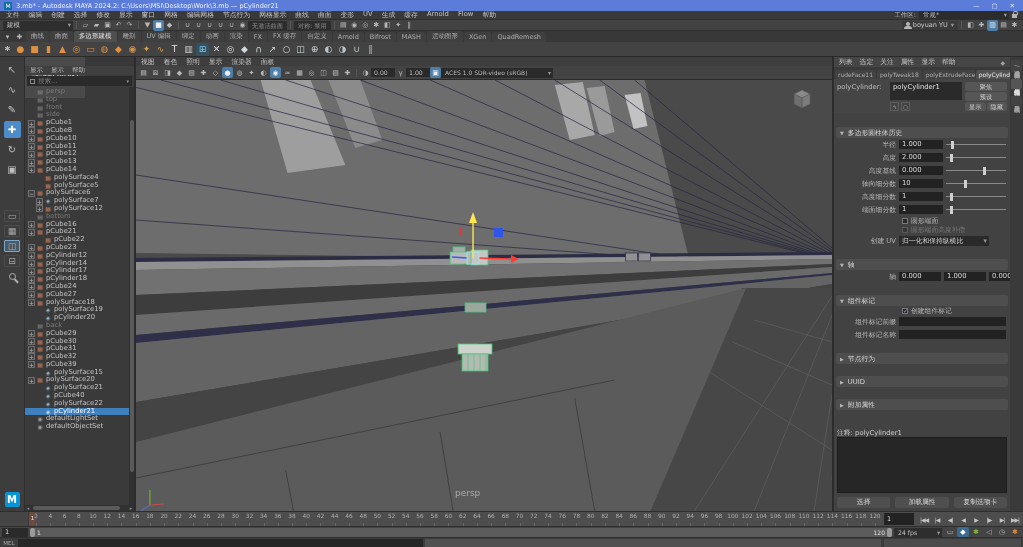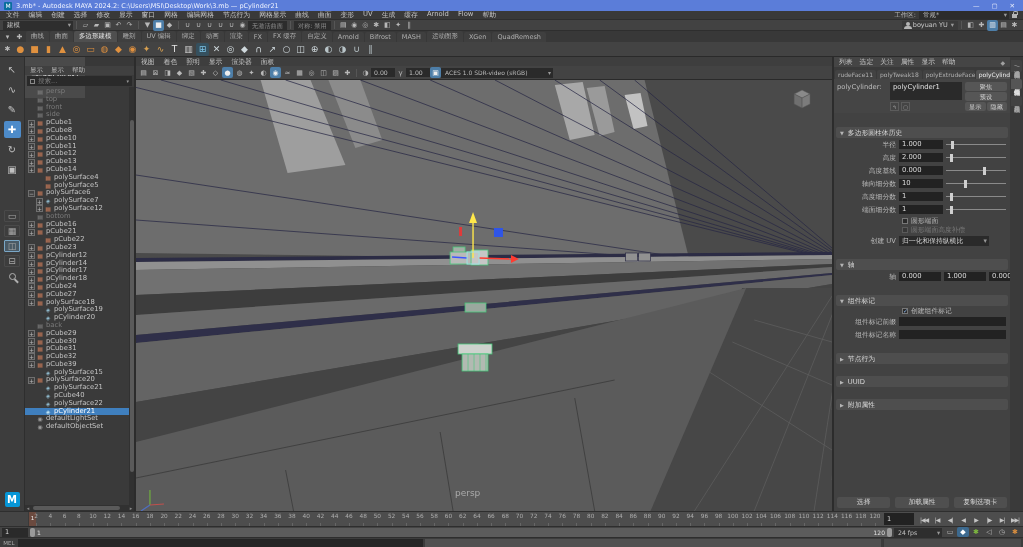--- a/index.html
+++ b/index.html
@@ -858,20 +858,24 @@
             <div class="attr-row">
               <span class="attr-label">组件标记名称</span>
               <span class="tag-field"></span>
             </div>
         </div>
         <div>
           <div class="sec-h closed">节点行为</div>
             <div class="sec-h closed">UUID</div>
             <div class="sec-h closed">附加属性</div>
         </div>
+      </div>
+      <div class="ae-notes">
+        <div class="ae-notes-label"><span>注释:</span> <span>polyCylinder1</span></div>
+        <div class="ae-notes-box"></div>
       </div>
       <div class="ae-footer">
         <span class="fbtn">选择</span>
           <span class="fbtn">加载属性</span>
           <span class="fbtn">复制选项卡</span>
       </div>
     </div>
 
     <div class="sidetabs">
       <span class="sidetab">通道盒/层编辑器</span>

